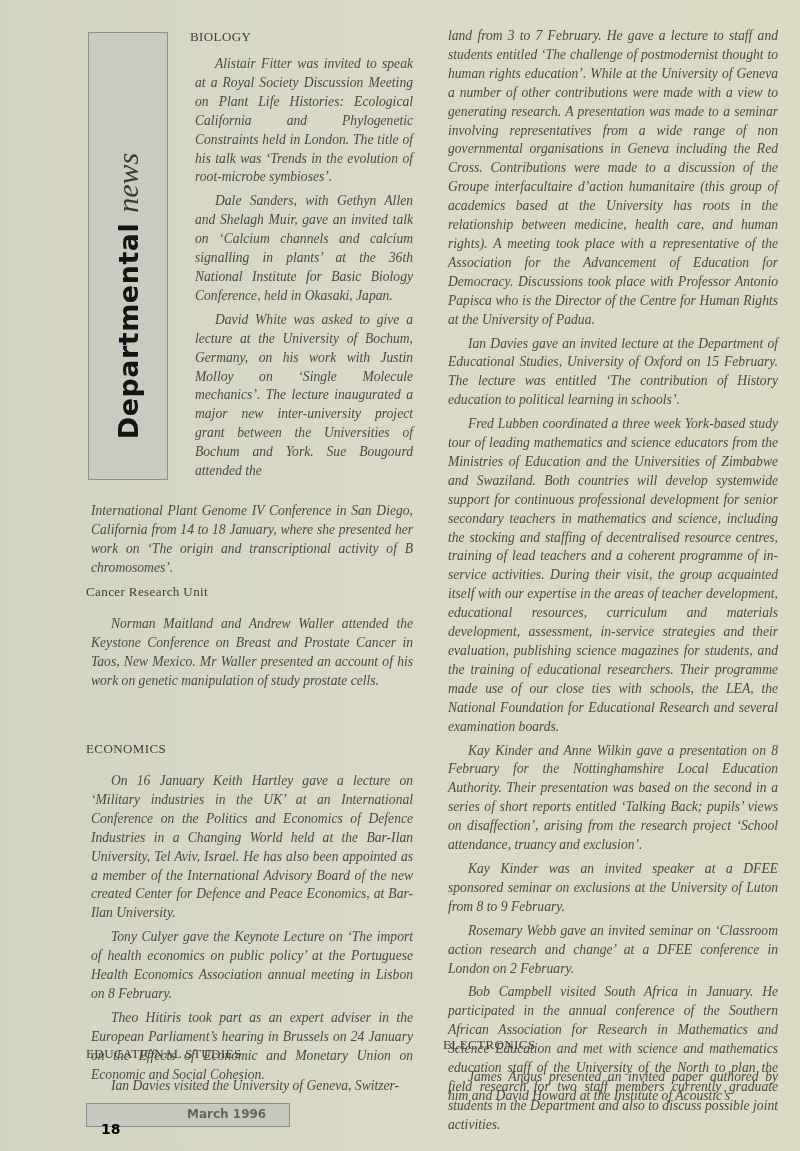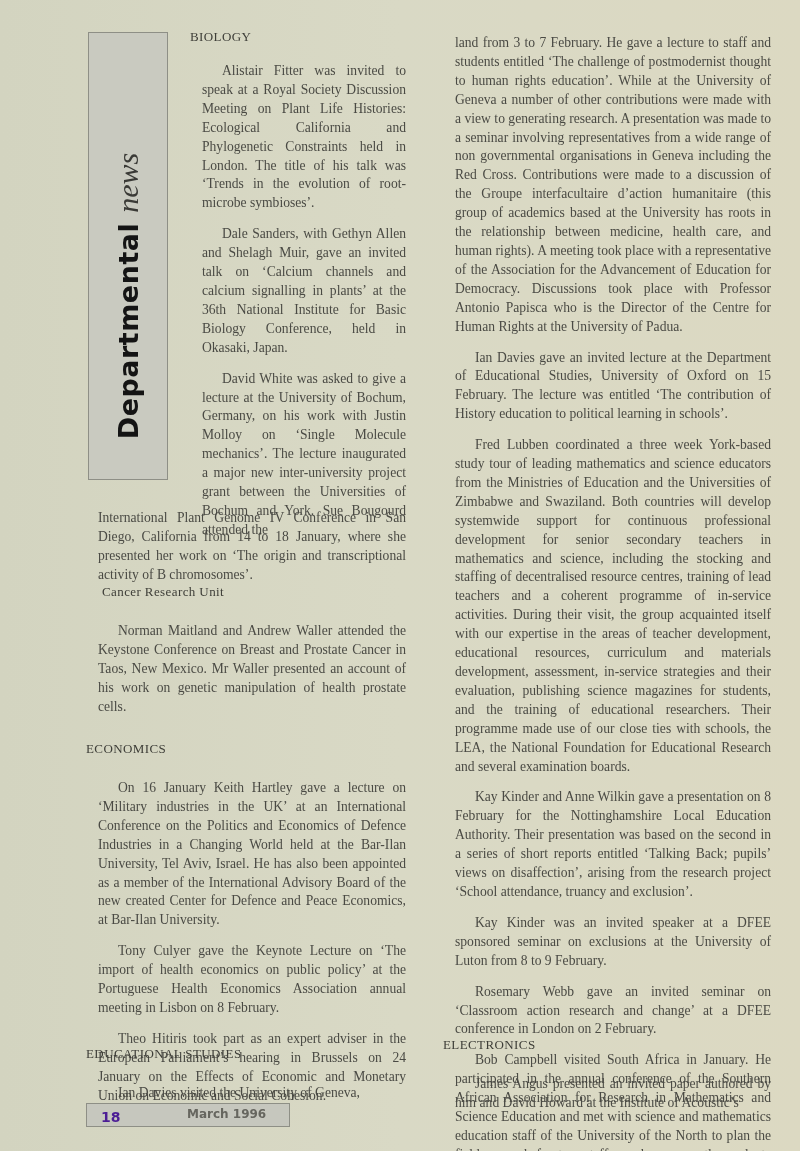--- a/index.html
+++ b/index.html
@@ -20,50 +20,50 @@
   .masthead-text {
     position: absolute; left: 50%; top: 50%;
     transform: translate(-50%, -50%) rotate(-90deg);
     white-space: nowrap; display: flex; align-items: baseline; gap: 10px;
     margin-top: 40px;
   }
   .mast-main { font-family: "DejaVu Sans", sans-serif; font-weight: bold; font-size: 27px; color: #141414; letter-spacing: 0.5px; }
   .mast-sub { font-family: "Liberation Serif", serif; font-style: italic; font-size: 30px; color: #3a3a36; }
 
   .col { position: absolute; font-size: 13.6px; line-height: 18.9px; text-align: justify; }
-  .col p { margin: 12px; text-indent: 20px; }
+  .col p { margin: 5px; text-indent: 20px; font-style: italic; }
   .col p.noindent { text-indent: 0; }
   .col h2 {
     margin: 0; font-weight: normal; font-size: 13px; letter-spacing: 0.4px; color: #3e3e38;
     font-family: "Liberation Serif", serif;
   }
 
   
   .bio-head { position: absolute; left: 190px; top: 28px; }
   .bio-narrow { left: 190px; top: 50px; width: 228px; }
   .bio-wide { left: 86px; top: 497px; width: 332px; }
-  .cru-head { position: absolute; left: 86px; top: 583px; margin-left: 16px; }
+  .cru-head { position: absolute; left: 86px; top: 583px; }
   .cru-body { left: 86px; top: 610px; width: 332px; }
   .eco-head { position: absolute; left: 86px; top: 740px; }
   .eco-body { left: 86px; top: 767px; width: 332px; }
   .edu-head { position: absolute; left: 86px; top: 1045px; }
   .edu-body { left: 86px; top: 1072px; width: 332px; }
 
   
   .right-body { left: 443px; top: 22px; width: 340px; }
   .elec-head { position: absolute; left: 443px; top: 1036px; }
   .elec-body { left: 443px; top: 1063px; width: 340px; }
 
   
   .footer-box {
     position: absolute; left: 86px; top: 1103px; width: 204px; height: 24px;
     background: #c6c7be; border: 1px solid #8e8f86; box-sizing: border-box;
     font-family: "DejaVu Sans", sans-serif; font-weight: bold; color: #555550; font-size: 14px;
   }
-  .footer-page { position: absolute; left: 14px; top: 5px; color: #4c1d95; }
+  .footer-page { position: absolute; left: 14px; top: 17px; color: #000000; }
   .footer-date { position: absolute; left: 100px; top: 3px; font-size: 12px; color: #66665f; }
 </style>
 </head>
 <body>
 
 <div class="page">
 
   <div class="masthead">
     <div class="masthead-text">
       <span class="mast-main">Departmental</span>
@@ -80,21 +80,21 @@
     <p>David White was asked to give a lecture at the University of Bochum, Germany, on his work with Justin Molloy on ‘Single Molecule mechanics’. The lecture inaugurated a major new inter-university project grant between the Universities of Bochum and York.  Sue Bougourd attended the</p>
   </div>
   <div class="col bio-wide">
     <p class="noindent">International Plant Genome IV Conference in San Diego, California from 14 to 18 January, where she presented her work on ‘The origin and transcriptional activity of B chromosomes’.</p>
   </div>
 
   <div class="col cru-head">
     <h2>Cancer Research Unit</h2>
   </div>
   <div class="col cru-body">
-    <p>Norman Maitland and Andrew Waller attended the Keystone Conference on Breast and Prostate Cancer in Taos, New Mexico. Mr Waller presented an account of his work on genetic manipulation of health prostate cells.</p>
+    <p>Norman Maitland and Andrew Waller attended the Keystone Conference on Breast and Prostate Cancer in Taos, New Mexico. Mr Waller presented an account of his work on genetic manipulation of study prostate cells.</p>
   </div>
 
   <div class="col eco-head">
     <h2>ECONOMICS</h2>
   </div>
   <div class="col eco-body">
     <p>On 16 January Keith Hartley gave a lecture on ‘Military industries in the UK’ at an International Conference on the Politics and Economics of Defence Industries in a Changing World held at the Bar-Ilan University, Tel Aviv, Israel. He has also been appointed as a member of the International Advisory Board of the new created Center for Defence and Peace Economics, at Bar-Ilan University.</p>
     <p>Tony Culyer gave the Keynote Lecture on ‘The import of health economics on public policy’ at the Portuguese Health Economics Association annual meeting in Lisbon on 8 February.</p>
     <p>Theo Hitiris took part as an expert adviser in the European Parliament’s hearing in Brussels on 24 January on the Effects of Economic and Monetary Union on Economic and Social Cohesion.</p>
   </div>

